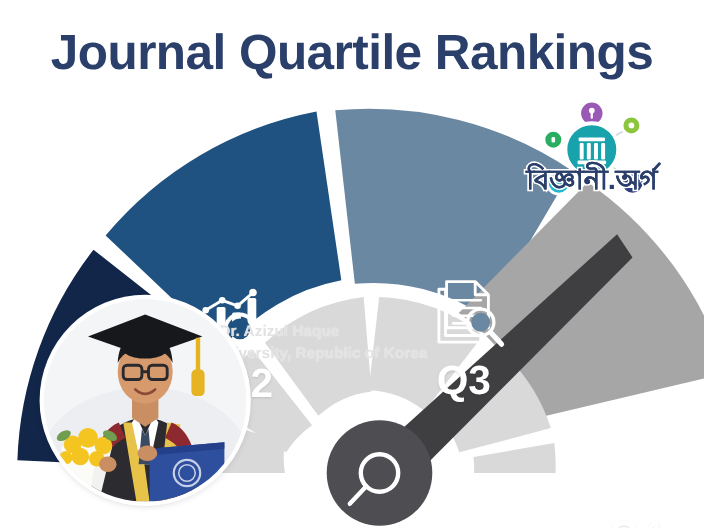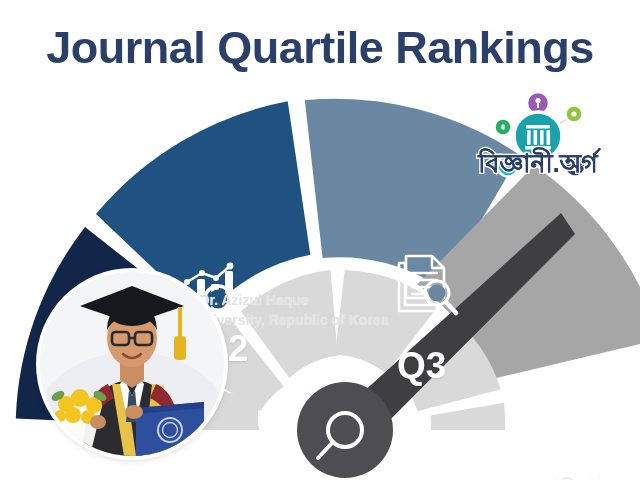--- a/index.html
+++ b/index.html
@@ -18,21 +18,21 @@
 
   
   .gauge{position:absolute;left:0;top:88px;width:640px;height:392px;}
   .gauge svg{display:block;}
 
   .qlabel{
     position:absolute;color:#ffffff;font-weight:bold;font-size:37px;
     letter-spacing:0px;text-shadow:0 1px 2px rgba(0,0,0,.13);
   }
   #q2-label{left:199px;top:240px;}
-  #q3-label{left:397px;top:237px;margin-top:20px;}
+  #q3-label{left:397px;top:237px;}
   #q4-label{left:553px;top:378px;}
 
   .qicon{position:absolute;}
   #q2-icon{left:180px;top:174px;}
   #q3-icon{left:392px;top:165px;}
   #q4-icon{left:543px;top:300px;}
 
   
   .watermark{
     position:absolute;left:0;top:290px;width:508px;text-align:center;

